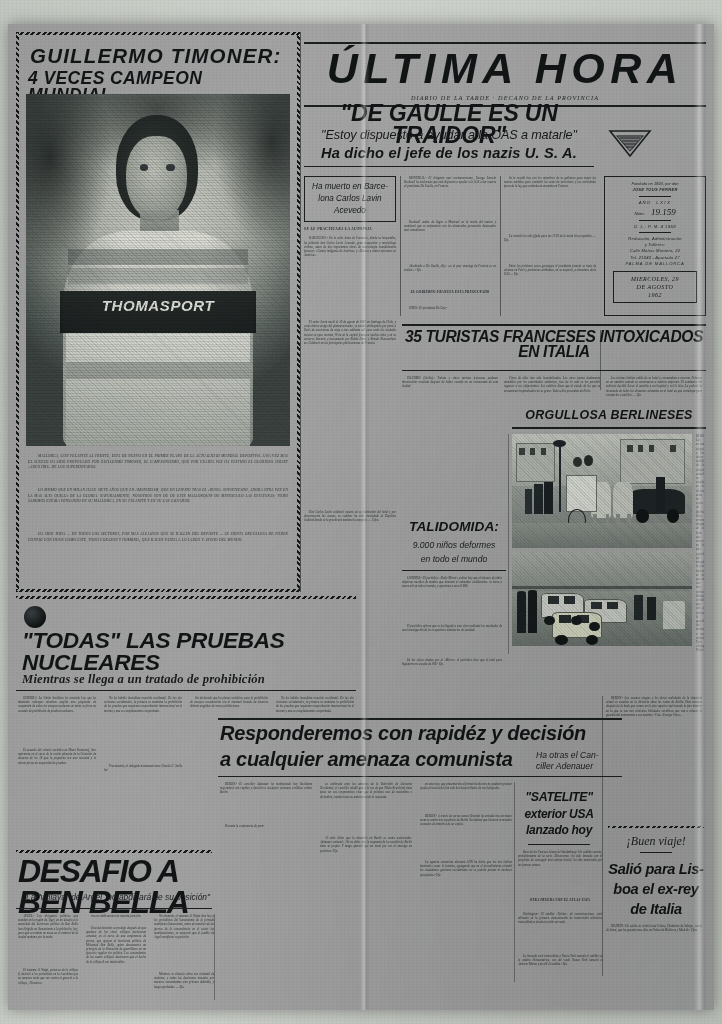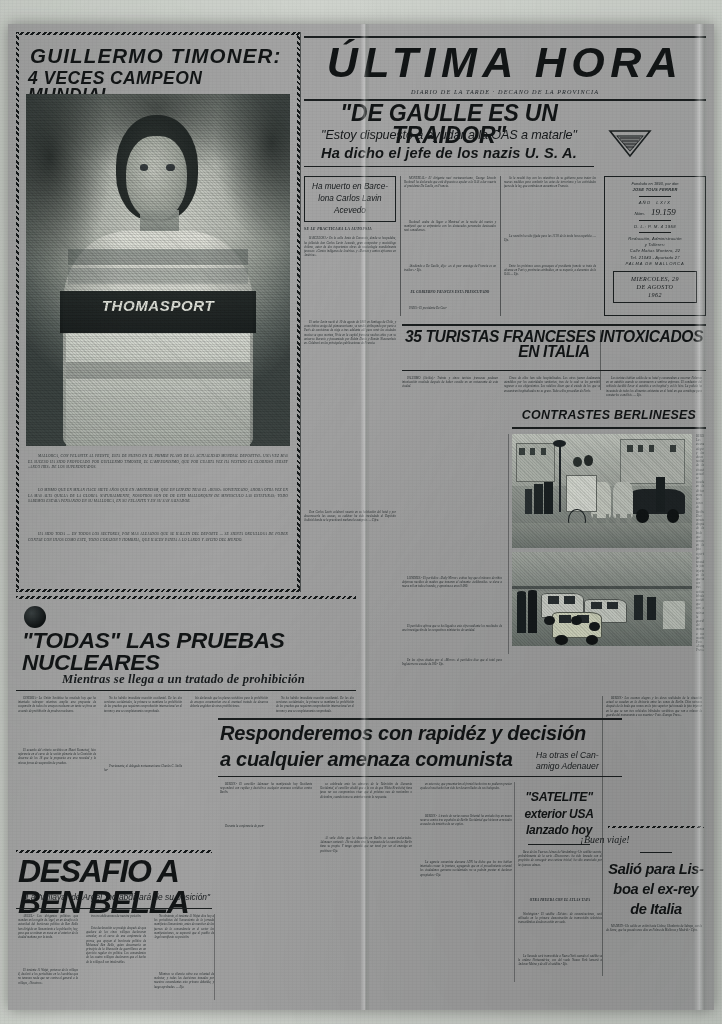--- a/index.html
+++ b/index.html
@@ -106,21 +106,21 @@
 
       <div class="px" style="background:repeating-linear-gradient(45deg, rgba(25,30,28,.12) 0 1px, rgba(0,0,0,0) 1px 2.4px);"></div>
       <div class="px" style="background:repeating-linear-gradient(0deg, rgba(0,0,0,.10) 0 1px, rgba(0,0,0,0) 1px 2.6px);"></div>
     </div>
 
     <div class="body-txt caps" style="position:absolute;left:12px;top:422px;width:260px;font-size:3.6px;line-height:5.6px;letter-spacing:.2px;text-indent:10px;">MALLORCA, CON FELANITX AL FRENTE, ESTA DE NUEVO EN EL PRIMER PLANO DE LA ACTUALIDAD MUNDIAL DEPORTIVA. UNA VEZ MAS EL SUCESO HA SIDO PROVOCADO POR GUILLERMO TIMONER, EL CAMPEONISIMO, QUE POR CUARTA VEZ HA VESTIDO EL GLORIOSO JERSEY «ARCO IRIS» DE LOS SUPERDOTADOS.</div>
     <div class="body-txt caps" style="position:absolute;left:12px;top:456px;width:260px;font-size:3.6px;line-height:5.6px;letter-spacing:.2px;text-indent:10px;">LO MISMO QUE EN MILAN HACE SIETE AÑOS QUE EN AMSTERDAM, QUE EN LEIPZIG TRAS EL «RUSO» SOVIETIZADO, AHORA OTRA VEZ EN LA MAS ALTA QUILLA DE LA GLORIA. NATURALMENTE, NOSOTROS SON DE DE ESTE MALLORQUIN DE MINUSCULO LAS ESTATURAS; TODO SABEMOS ESTABA PENSANDO EN SU MALLORCA, EN SU FELANITX Y EN SU SAN SALVADOR.</div>
     <div class="body-txt caps" style="position:absolute;left:12px;top:500px;width:260px;font-size:3.6px;line-height:5.6px;letter-spacing:.2px;text-indent:10px;">HA SIDO TODA — EN TODOS LOS SECTORES, POR MAS ALEJADOS QUE SE HALLEN DEL DEPORTE — SE SIENTA ORGULLOSA DE PODER CONTAR CON HIJOS COMO ESTE, TODO CORAZON Y HOMBRIA, QUE HACEN PATRIA A LO LARGO Y ANCHO DEL MUNDO.</div>
   </div>
 
-  <div class="blk" style="left:296px;top:12px;width:402px;height:66px;">
+  <div class="blk" style="left:296px;top:18px;width:402px;height:66px;">
     <div class="rule" style="position:absolute;left:0;top:0;width:100%;height:2px;"></div>
     <div class="hl" style="position:absolute;left:0;top:6px;width:402px;text-align:center;font-size:43px;letter-spacing:5.5px;font-weight:bold;">ÚLTIMA HORA</div>
     <div style="position:absolute;left:0;top:52px;width:402px;text-align:center;font-family:'Liberation Serif',serif;
                 font-size:6.2px;letter-spacing:1.1px;color:#20262a;">DIARIO DE LA TARDE  ·  DECANO DE LA PROVINCIA</div>
     <div class="rule" style="position:absolute;left:0;top:63px;width:100%;height:2px;"></div>
   </div>
 
   <div class="blk" style="left:296px;top:78px;width:290px;height:70px;">
     <div class="hl" style="position:absolute;left:0;top:0;width:290px;font-size:23px;text-align:center;letter-spacing:-.2px;">"DE GAULLE ES UN TRAIDOR"</div>
     <div style="position:absolute;left:0;top:26px;width:290px;text-align:center;font-family:'Liberation Sans',sans-serif;
@@ -194,25 +194,31 @@
   <div class="body-txt" style="position:absolute;left:496px;top:240px;width:92px;text-indent:5px;">Entre los próximos casos greceques el presidente francés se trata de alcance en Paris y provincias atribuidas, en su mayoría, a elementos de la OAS.— Efe.</div>
 
   <div class="rule" style="position:absolute;left:394px;top:300px;width:304px;height:2.2px;"></div>
   <div class="hl" style="position:absolute;left:394px;top:306px;width:304px;font-size:15.6px;text-align:center;letter-spacing:-.4px;">35 TURISTAS FRANCESES INTOXICADOS EN ITALIA</div>
   <div class="rule" style="position:absolute;left:394px;top:346px;width:304px;height:1px;"></div>
 
   <div class="body-txt" style="position:absolute;left:394px;top:352px;width:96px;text-indent:5px;">PALERMO (Sicilia).- Treinta y cinco turistas franceses padecen intoxicación revelada después de haber comido en un restaurante de esta ciudad.</div>
   <div class="body-txt" style="position:absolute;left:496px;top:352px;width:96px;text-indent:5px;">Cinco de ellos han sido hospitalizados. Los otros fueron dadamente atendidos por los autoridades sanitarias, tras de lo cual se les permitió regresar a sus alojamientos. Los médicos dicen que el estado de los que se encuentran hospitalizados no es grave. Todos ellos procedían de París.</div>
   <div class="body-txt" style="position:absolute;left:598px;top:352px;width:96px;text-indent:5px;">Los turistas habían salido de su hotel y comenzaban a recorrer Palermo en un autobús cuando se comenzaron a sentirse enfermos. El conductor del vehículo decidió llevar el autobús a un hospital y así lo hizo. La policía ha incautado de todos los alimentos existentes en el hotel un que constituye para someterlos a análisis. — Efe.</div>
 
+  <div class="blk" style="left:394px;top:496px;width:104px;height:72px;">
+    <div class="hl" style="position:absolute;left:0;top:0;width:104px;text-align:center;font-size:13.6px;letter-spacing:.1px;">TALIDOMIDA:</div>
+    <div style="position:absolute;left:0;top:20px;width:104px;text-align:center;font-family:'Liberation Sans',sans-serif;font-size:8.6px;color:#181c1e;">9.000 niños deformes</div>
+    <div style="position:absolute;left:0;top:34px;width:104px;text-align:center;font-family:'Liberation Sans',sans-serif;font-size:8.6px;color:#181c1e;">en todo el mundo</div>
+    <div class="rule" style="position:absolute;left:0;top:50px;width:104px;height:1px;"></div>
+  </div>
   <div class="body-txt" style="position:absolute;left:394px;top:552px;width:100px;text-indent:5px;">LONDRES.- El periódico «Daily Mirror» estima hoy que el número de niños deformes nacidos de madres que tomaron el calmante «talidomida» se eleva a nueve mil en todo el mundo, y aproxima a unos 9.000.</div>
   <div class="body-txt" style="position:absolute;left:394px;top:600px;width:100px;text-indent:5px;">El periódico afirma que se ha llegado a esta cifra mediante los resultados de una investigación de los respectivos ministerios de sanidad.</div>
   <div class="body-txt" style="position:absolute;left:394px;top:634px;width:100px;text-indent:5px;">En las cifras citadas por el «Mirror» el periódico dice que el total para Inglaterra no excede de 300.- Efe.</div>
 
-  <div class="hl" style="position:absolute;left:504px;top:386px;width:194px;text-align:center;font-size:12.4px;letter-spacing:.3px;">CONTRASTES BERLINESES</div>
+  <div class="hl" style="position:absolute;left:504px;top:386px;width:194px;text-align:center;font-size:12.4px;letter-spacing:.3px;">ORGULLOSA BERLINESES</div>
   <div class="rule" style="position:absolute;left:504px;top:403px;width:194px;height:1.8px;"></div>
 
   <div class="photo" style="left:504px;top:410px;width:180px;height:114px;">
     <div class="px" style="background:linear-gradient(180deg,#c6cac2 0%,#9aa099 45%,#757c77 100%);"></div>
 
     <div style="position:absolute;left:0;top:0;width:100%;height:46%;background:
       linear-gradient(180deg,#c9cdc5,#a8ada6);"></div>
     <div style="position:absolute;left:2%;top:8%;width:22%;height:34%;background:#b4b9b1;box-shadow:inset 0 0 0 1px rgba(40,46,44,.5);"></div>
     <div style="position:absolute;left:60%;top:4%;width:36%;height:40%;background:#b9bdb6;box-shadow:inset 0 0 0 1px rgba(40,46,44,.45);"></div>
 
@@ -289,37 +295,37 @@
   </div>
 
   <div class="body-txt" style="position:absolute;left:688px;top:410px;width:8px;overflow:hidden;">BERLIN.- Las escenas alegres y las duras realidades de la situación actual se suceden en la divisoria entre las zonas de Berlín. Diez minutos después de la boda que vemos en la foto superior fué tomada la foto inferior en la que se ven tres vehículos blindados soviéticos que van a relevar la guardia del monumento a sus muertos.- Foto «Europa Press».</div>
 
   <div class="body-txt" style="position:absolute;left:598px;top:672px;width:96px;text-indent:5px;">BERLIN.- Las escenas alegres y las duras realidades de la situación actual se suceden en la divisoria entre las zonas de Berlín. Diez minutos después de la boda que vemos en la foto superior fué tomada la foto inferior en la que se ven tres vehículos blindados soviéticos que van a relevar la guardia del monumento a sus muertos.- Foto «Europa Press».</div>
 
   <div class="zig" style="left:8px;top:572px;width:340px;height:3px;"></div>
   <div style="position:absolute;left:16px;top:582px;width:22px;height:22px;border-radius:50%;background:radial-gradient(circle at 35% 32%,#3a4142,#0f1314 70%);"></div>
   <div class="hl" style="position:absolute;left:14px;top:606px;width:336px;font-size:22.6px;letter-spacing:-.3px;">"TODAS" LAS PRUEBAS NUCLEARES</div>
   <div style="position:absolute;left:14px;top:648px;width:330px;font-family:'Liberation Serif',serif;font-weight:bold;
-              font-size:12.6px;color:#181c1e;letter-spacing:.2px;margin-left:40px;">Mientras se llega a un tratado de prohibición</div>
+              font-size:12.6px;color:#181c1e;letter-spacing:.2px;">Mientras se llega a un tratado de prohibición</div>
   <div class="rule" style="position:absolute;left:8px;top:666px;width:340px;height:1px;"></div>
 
   <div class="body-txt" style="position:absolute;left:10px;top:672px;width:78px;text-indent:5px;">GINEBRA.- La Unión Soviética ha revelado hoy que ha intentado subrayar mientras amplia una propuesta de suspensión de todos los ensayos nucleares en tanto se firme un acuerdo de prohibición de pruebas nucleares.</div>
   <div class="body-txt" style="position:absolute;left:10px;top:724px;width:78px;text-indent:5px;">El acuerdo del criterio soviético en Mauri Kuznetsof, hizo referencia en el curso de la sesión plenaria de la Comisión de desarme de los 18 que la propuesta era una novedad y la misma forma de suspensión de pruebas.</div>
   <div class="body-txt" style="position:absolute;left:96px;top:672px;width:78px;text-indent:5px;">No ha habido inmediata reacción occidental. De las dos versiones occidentales, la primera se mantiene la prohibición de las pruebas que requieren comprobación internacional en el terreno y una se completamente comprobada.</div>
   <div class="body-txt" style="position:absolute;left:96px;top:740px;width:78px;text-indent:5px;">Previamente, el delegado norteamericano Charles C. Stelle ha-</div>
   <div class="body-txt" style="position:absolute;left:182px;top:672px;width:78px;text-indent:5px;">bía declarado que los planes soviéticos para la prohibición de ensayos comenzarían era el eventual tratado de desarme debería englobar de otras prohibiciones.</div>
   <div class="body-txt" style="position:absolute;left:268px;top:672px;width:78px;text-indent:5px;">No ha habido inmediata reacción occidental. De las dos versiones occidentales, la primera se mantiene la prohibición de las pruebas que requieren comprobación internacional en el terreno y una se completamente comprobada.</div>
 
   <div class="rule" style="position:absolute;left:210px;top:694px;width:404px;height:2.2px;"></div>
   <div class="hl" style="position:absolute;left:212px;top:700px;width:400px;font-size:20px;letter-spacing:-.3px;">Responderemos con rapidéz y decisión</div>
   <div class="hl" style="position:absolute;left:212px;top:726px;width:318px;font-size:20px;letter-spacing:-.3px;">a cualquier amenaza comunista</div>
   <div style="position:absolute;left:528px;top:726px;width:84px;font-family:'Liberation Sans',sans-serif;
               font-size:8.6px;line-height:11px;color:#181c1e;">
     <div>Ha otras el Can-</div>
-    <div>amigo Adenauer</div>
+    <div>ciller Adenauer</div>
   </div>
   <div class="rule" style="position:absolute;left:210px;top:752px;width:404px;height:1px;"></div>
 
   <div class="body-txt" style="position:absolute;left:212px;top:758px;width:92px;text-indent:5px;">BERLIN.- El canciller Adenauer ha manifestado hoy Occidente responderá con rapidez y decisión a cualquier amenaza soviética contra Berlín.</div>
   <div class="body-txt" style="position:absolute;left:212px;top:800px;width:92px;text-indent:5px;">Durante la conferencia de pren-</div>
   <div class="body-txt" style="position:absolute;left:312px;top:758px;width:92px;text-indent:5px;">sa celebrada ante las cámaras de la Televisión de Alemania Occidental, el canciller aludió que a la vez de que Nikita Krushchef tiene fama ver sus compromisos visar que el próximo mes de noviembre o diciembre, cuando toma su anteriormente la respuesta.</div>
   <div class="body-txt" style="position:absolute;left:312px;top:812px;width:92px;text-indent:5px;">Al serle dicho que la situación en Berlín es sastre asalariados. Adenauer contestó: «Yo no debo sino la respuesta de la cuestión de Berlín tiene su propio. Y tengo apreció que ser tomó por ser al enemigo en positivas.- Efe.</div>
   <div class="body-txt" style="position:absolute;left:412px;top:758px;width:92px;text-indent:5px;">en esta ruta, que presentarían al frontal hecho tres no pudieron prestar ayuda al muchacho han sido her desarrollados de sus huéspedes.</div>
   <div class="body-txt" style="position:absolute;left:412px;top:790px;width:92px;text-indent:5px;">BERLIN.- A través de varias marca Oriental ha enviado hoy un nuevo recurso contra tres españoles de Berlín Occidental que hicieron arrestados acusados de tentativa de ser espías.</div>
   <div class="body-txt" style="position:absolute;left:412px;top:836px;width:92px;text-indent:5px;">La agencia comunista alemana ADN ha dicho que los tres habían intentado cruzar la frontera, agregando que en el procedimiento oriental los ciudadanos germano occidentales no se podrán prestar ni declarar apropiadas.- Efe.</div>
@@ -329,22 +335,22 @@
     <div class="hl" style="position:absolute;left:0;top:17px;width:82px;text-align:center;font-size:12px;">exterior USA</div>
     <div class="hl" style="position:absolute;left:0;top:33px;width:82px;text-align:center;font-size:12px;">lanzado hoy</div>
     <div class="rule" style="position:absolute;left:10px;top:52px;width:62px;height:1px;"></div>
   </div>
   <div class="body-txt" style="position:absolute;left:510px;top:826px;width:84px;text-indent:5px;">Base de las Fuerzas Aéreas de Vandenberg.- Un satélite secreto, probablemente de la serie «Discoverer» ha sido lanzado con el propósito de conseguir una certeza inicial; ha sido anunciado por las fuerzas aéreas.</div>
   <div class="lead caps" style="position:absolute;left:510px;top:874px;width:84px;font-size:3.3px;line-height:5px;text-align:center;">OTRA PRUEBA CON EL ATLAS TAPA</div>
   <div class="body-txt" style="position:absolute;left:510px;top:888px;width:84px;text-indent:5px;">Washington.- El satélite «Telstar» de comunicaciones, será utilizado en la primera demostración de transmisión televisiva transatlántica desde un avión en vuelo.</div>
   <div class="body-txt" style="position:absolute;left:510px;top:930px;width:84px;text-indent:5px;">La llamada será transmitida a Nueva York cuando el satélite se le ordene Norteamérica, vez del vuelo Nueva York lanzará a Andover Maine y de allí al satélite.- Efe.</div>
 
   <div class="zig" style="left:600px;top:802px;width:96px;height:2.4px;"></div>
-  <div style="position:absolute;left:572px;top:810px;width:96px;
-              font-family:'Liberation Serif',serif;font-size:10px;color:#181c1e;">¡Buen viaje!</div>
+  <div style="position:absolute;left:600px;top:810px;width:96px;text-align:center;
+              font-family:'Liberation Serif',serif;font-size:12px;color:#181c1e;">¡Buen viaje!</div>
   <div class="rule" style="position:absolute;left:632px;top:828px;width:32px;height:1px;"></div>
   <div class="hl" style="position:absolute;left:598px;top:838px;width:100px;text-align:center;font-size:14.6px;">Salió para Lis-</div>
   <div class="hl" style="position:absolute;left:598px;top:858px;width:100px;text-align:center;font-size:14.6px;">boa el ex-rey</div>
   <div class="hl" style="position:absolute;left:598px;top:878px;width:100px;text-align:center;font-size:14.6px;">de Italia</div>
   <div class="body-txt" style="position:absolute;left:598px;top:900px;width:96px;text-indent:5px;">MADRID.- Ha salido en avión hacia Lisboa, Humberto de Saboya, conde de Savre, que ha pasado unos días en Palma de Mallorca y Madrid.- Cifra.</div>
 
   <div class="zig" style="left:8px;top:826px;width:196px;height:3px;"></div>
   <div class="hl" style="position:absolute;left:10px;top:832px;width:200px;font-size:32px;letter-spacing:-1.4px;">DESAFIO A BEN BELLA</div>
   <div style="position:absolute;left:10px;top:868px;width:200px;text-align:center;
               font-family:'Liberation Sans',sans-serif;font-size:8.4px;color:#181c1e;">La "willaya" de Argel "no abdicará de su posición"</div>

